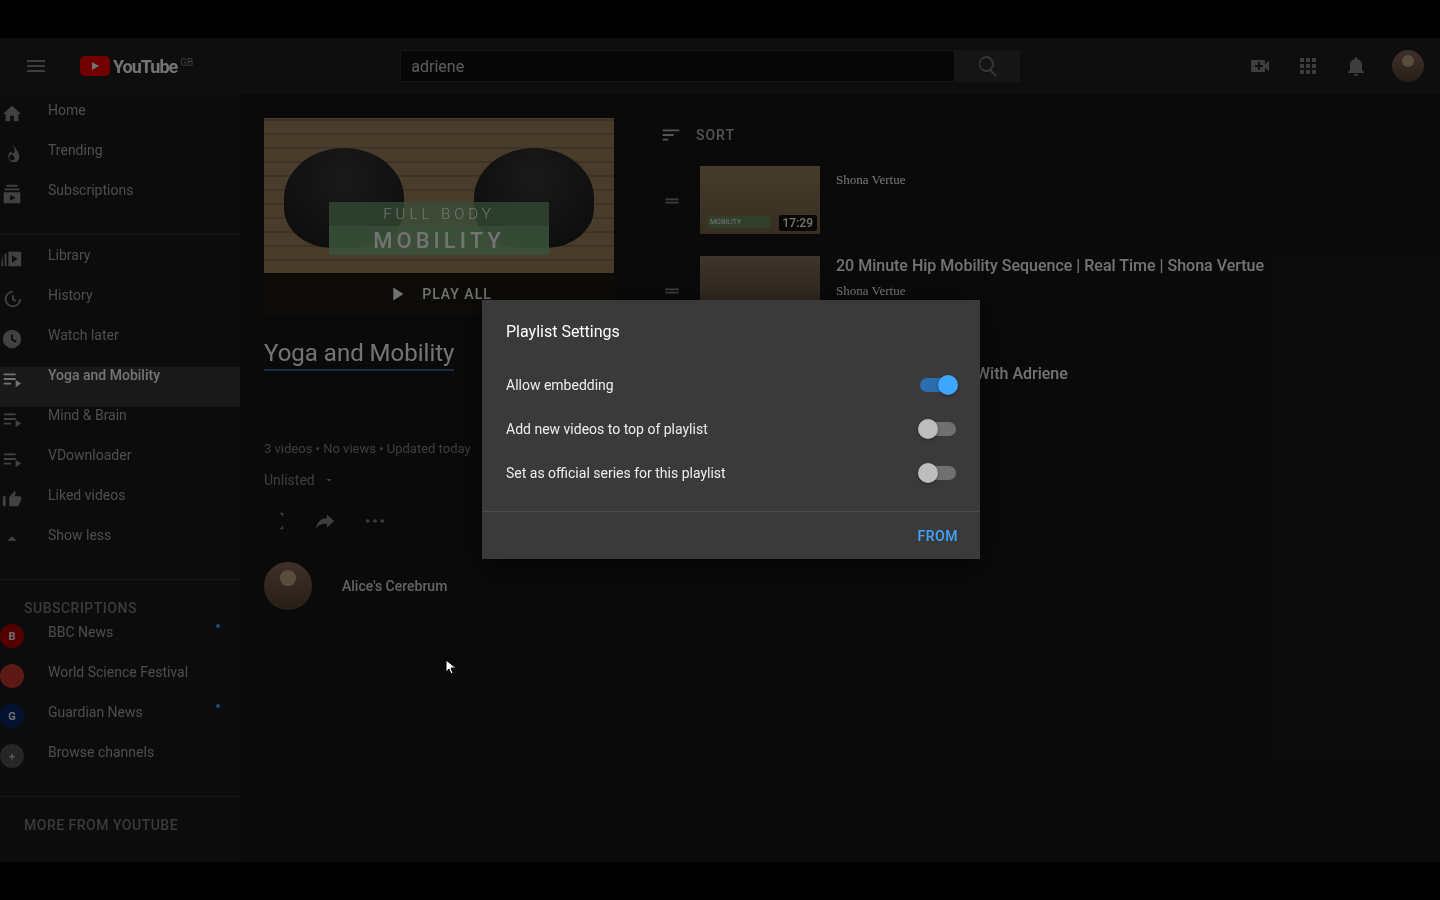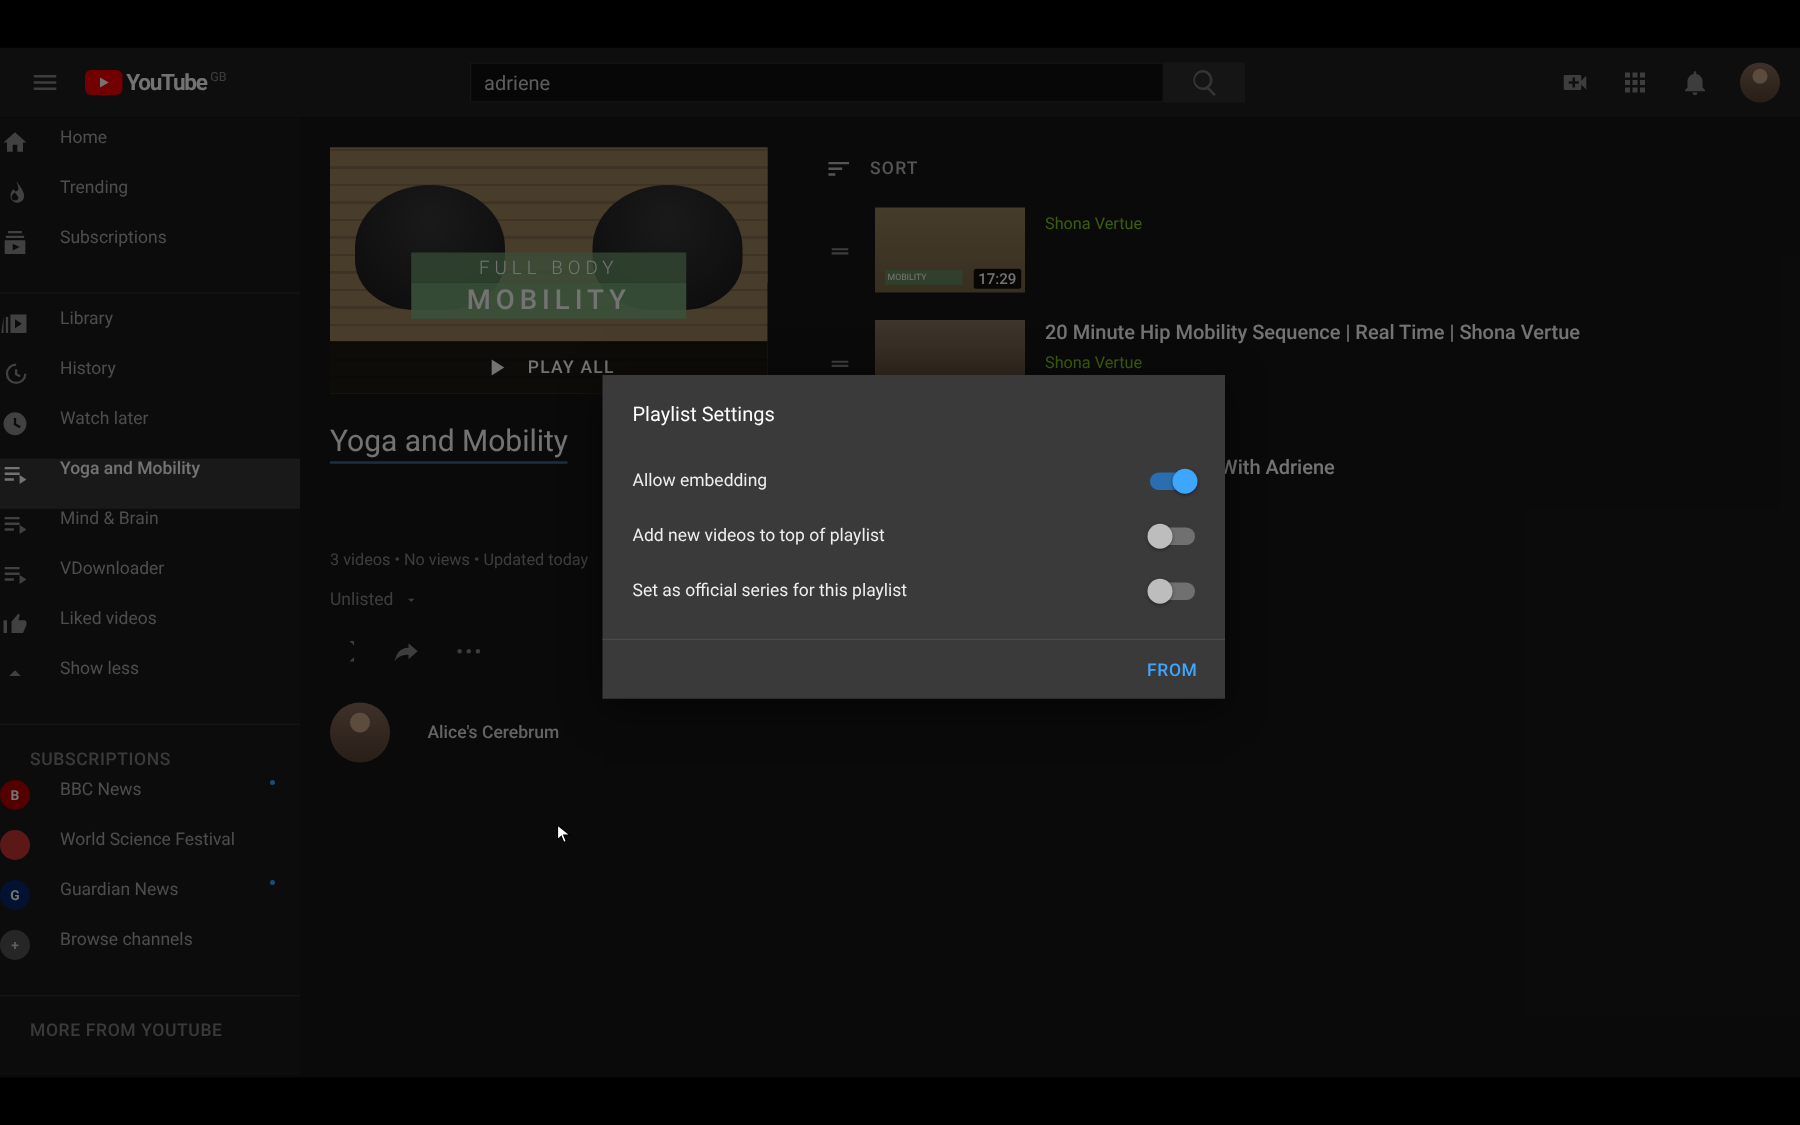--- a/index.html
+++ b/index.html
@@ -4,21 +4,21 @@
 <style>
   * { box-sizing: border-box; margin: 0; padding: 0; font-family: Roboto, Arial, sans-serif; }
   body { background: #000; color: #fff; width: 1440px; height: 900px; overflow: hidden; position: relative; }
   
   
   .overlay { position: absolute; inset: 0; background: rgba(0,0,0,0.55); pointer-events: none; z-index: 50; }
   .overlay-top { position: absolute; top:0; left:0; right:0; height:38px; background:#000; z-index:60; }
   .overlay-bottom { position: absolute; bottom:0; left:0; right:0; height:38px; background:#000; z-index:60; pointer-events:none; }
 
   
-  .header { position: absolute; top: 38px; left: 0; right: 0; height: 56px; display: flex; align-items: center; background: #202020; padding: 0 16px; z-index: 10; }
+  .header { position: absolute; top: 38px; left: 0; right: 0; height: 56px; display: flex; align-items: center; background: #202020; padding: 0 16px; z-index: 10; gap: 12px; }
   .hamburger { width: 40px; height: 40px; display:flex; align-items:center; justify-content:center; cursor:pointer; }
   .logo { display:flex; align-items:center; margin-left: 12px; }
   .logo-play { width: 30px; height: 20px; background: #ff0000; border-radius: 5px; display:flex; align-items:center; justify-content:center; }
   .logo-play::after { content:""; width:0;height:0;border-left:7px solid #fff;border-top:4px solid transparent;border-bottom:4px solid transparent; }
   .logo-text { font-weight: bold; letter-spacing: -1px; margin-left: 3px; font-size: 18px; color:#fff; }
   .logo-region { color:#888; font-size:10px; margin-left:3px; margin-top:-8px; }
   .search-wrap { margin-left: 195px; display:flex; }
   .search-input { width: 555px; height: 32px; background:#111; border:1px solid #303030; color:#ccc; font-size:16px; padding: 0 10px; outline:none; }
   .search-btn { width: 65px; height:32px; background:#303030; border:none; display:flex; align-items:center;justify-content:center; cursor:pointer;}
   .header-right { margin-left:auto; display:flex; align-items:center; gap: 24px; }
@@ -69,21 +69,21 @@
   .sortbar svg { fill:#bbb; width:22px;height:22px;}
   .vrow { display:flex; align-items:flex-start; gap: 16px; margin-bottom: 22px; }
   .vhandle { width:24px;display:flex;align-items:center;justify-content:center;flex-shrink:0;padding-top:25px;}
   .vhandle svg{fill:#888;width:20px;height:20px;}
   .vthumb { width:120px;height:68px;background:#3a3a3a;position:relative;flex-shrink:0;}
   .vthumb .dur { position:absolute;right:3px;bottom:3px;background:rgba(0,0,0,0.85);color:#fff;font-size:12px;padding:1px 4px;border-radius:2px;font-weight:500;}
   .vthumb.t1 { background: linear-gradient(#9b8560,#7a6847);}
   .vthumb .mini { position:absolute;left:8px;right:50px;bottom:6px;font-size:7px;color:#fff;background:rgba(100,150,100,0.8);padding:2px;}
   .vthumb.t2 { background: linear-gradient(#8a7560,#5a4837);}
   .vinfo .vt { color:#fff; font-size:16px; font-weight:500; line-height:1.3;}
-  .vinfo .vc { color:#84cc16; font-size:13px; margin-top:6px;}
+  .vinfo .vc { color:#ffffff; font-size:13px; margin-top:6px;font-family:Liberation Serif, serif;}
   
   
   .modal { position:absolute; left: 482px; top: 300px; width: 498px; background:#3a3a3a; z-index:100; box-shadow: 0 8px 30px rgba(0,0,0,0.5); }
   .modal-body { padding: 22px 24px 16px; }
   .modal-title { font-size:16px; color:#fff; font-weight:400; margin-bottom: 22px; }
   .mrow { display:flex; align-items:center; justify-content:space-between; height:44px; }
   .mrow .mlabel { color:#eee; font-size:14px; }
   .toggle { width:36px;height:14px;border-radius:8px;background:#707070;position:relative;cursor:pointer;}
   .toggle .knob { position:absolute;width:20px;height:20px;border-radius:50%;background:#bdbdbd;top:-3px;left:-2px; box-shadow:0 1px 3px rgba(0,0,0,0.4);}
   .toggle.on { background:#2a6db0;}

